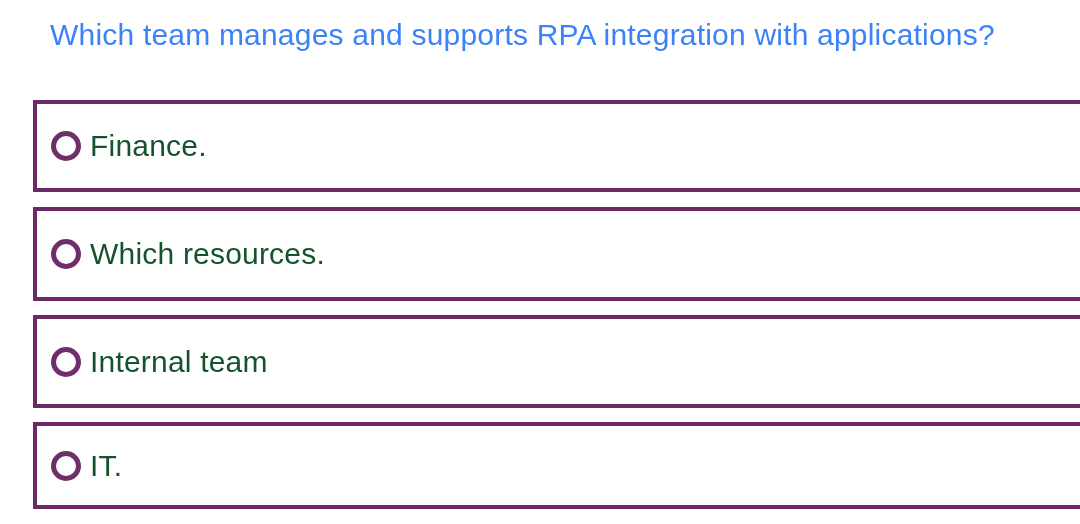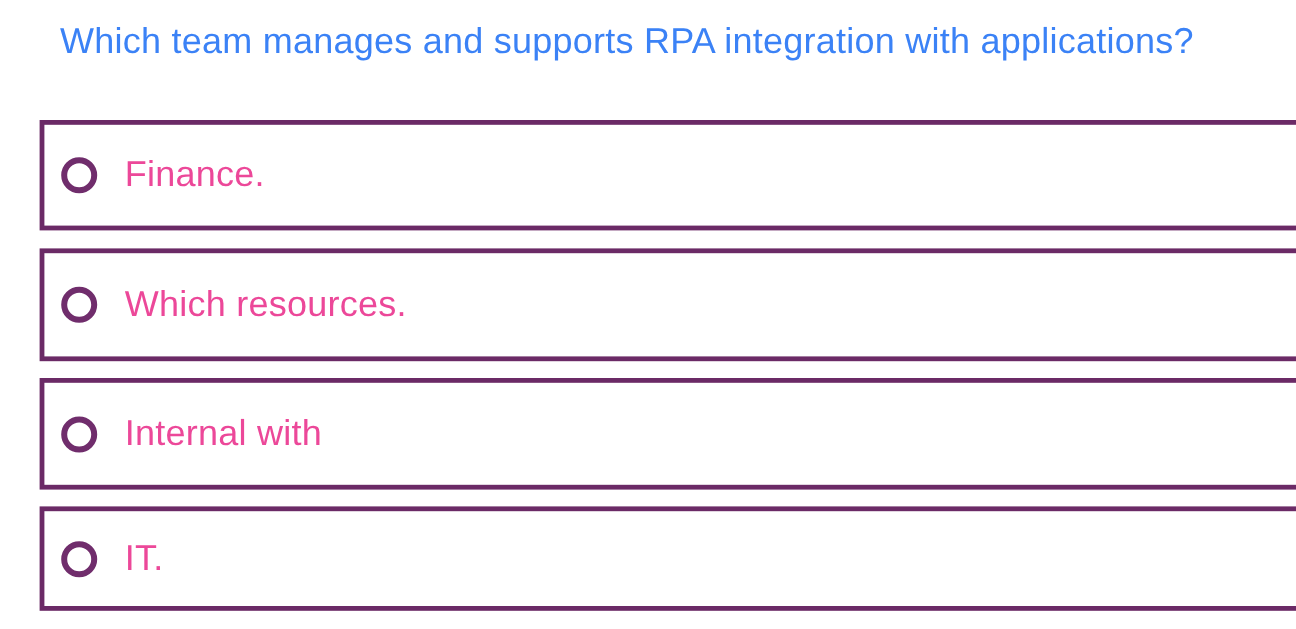--- a/index.html
+++ b/index.html
@@ -44,23 +44,23 @@
   .radio {
     box-sizing: border-box;
     width: 30px;
     height: 30px;
     border: 5px solid #702d6c;
     border-radius: 50%;
     background: #ffffff;
     flex: 0 0 auto;
   }
   .option-label {
-    margin-left: 23px;
+    margin-left: 9px;
     font-size: 30px;
-    color: #ec4899;
+    color: #14532d;
     letter-spacing: 0.2px;
     white-space: nowrap;
   }
 </style>
 </head>
 <body>
 
 <div class="question">Which team manages and supports RPA integration with applications?</div>
 
 <div class="option option-1">
@@ -68,19 +68,19 @@
   <div class="option-label">Finance.</div>
 </div>
 
 <div class="option option-2">
   <div class="radio"></div>
   <div class="option-label">Which resources.</div>
 </div>
 
 <div class="option option-3">
   <div class="radio"></div>
-  <div class="option-label">Internal with</div>
+  <div class="option-label">Internal team</div>
 </div>
 
 <div class="option option-4">
   <div class="radio"></div>
   <div class="option-label">IT.</div>
 </div>
 
 </body></html>

